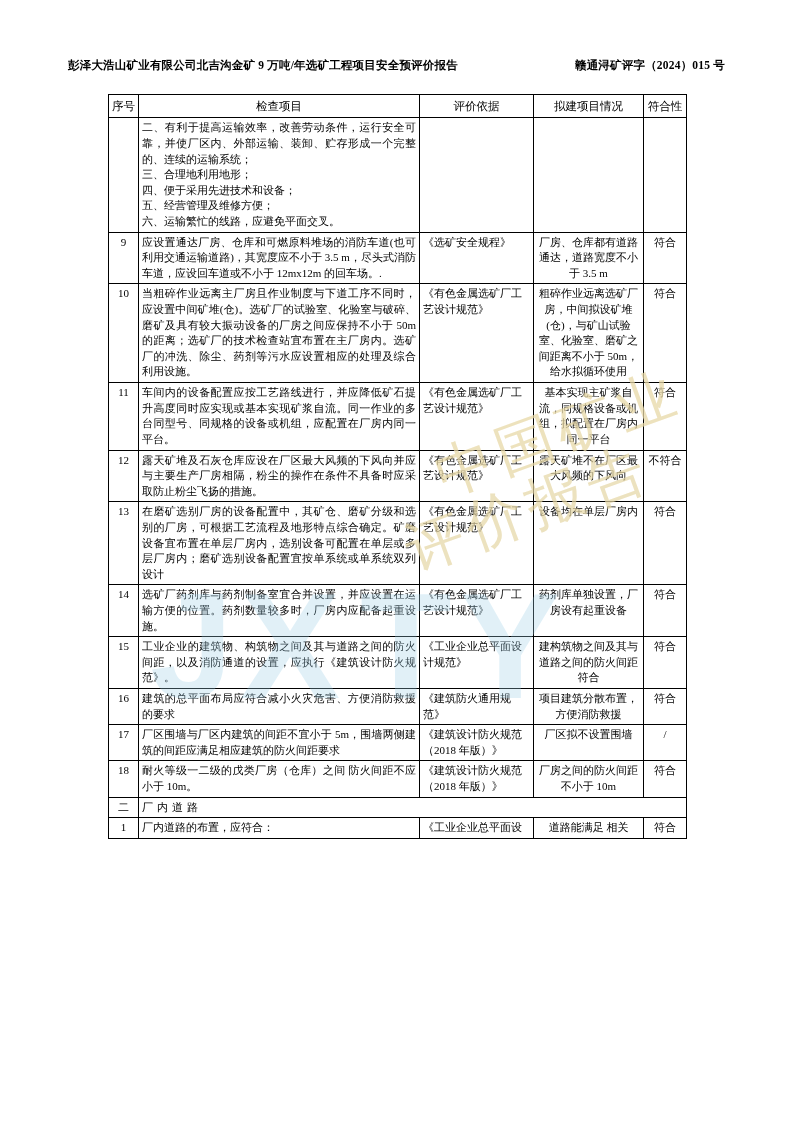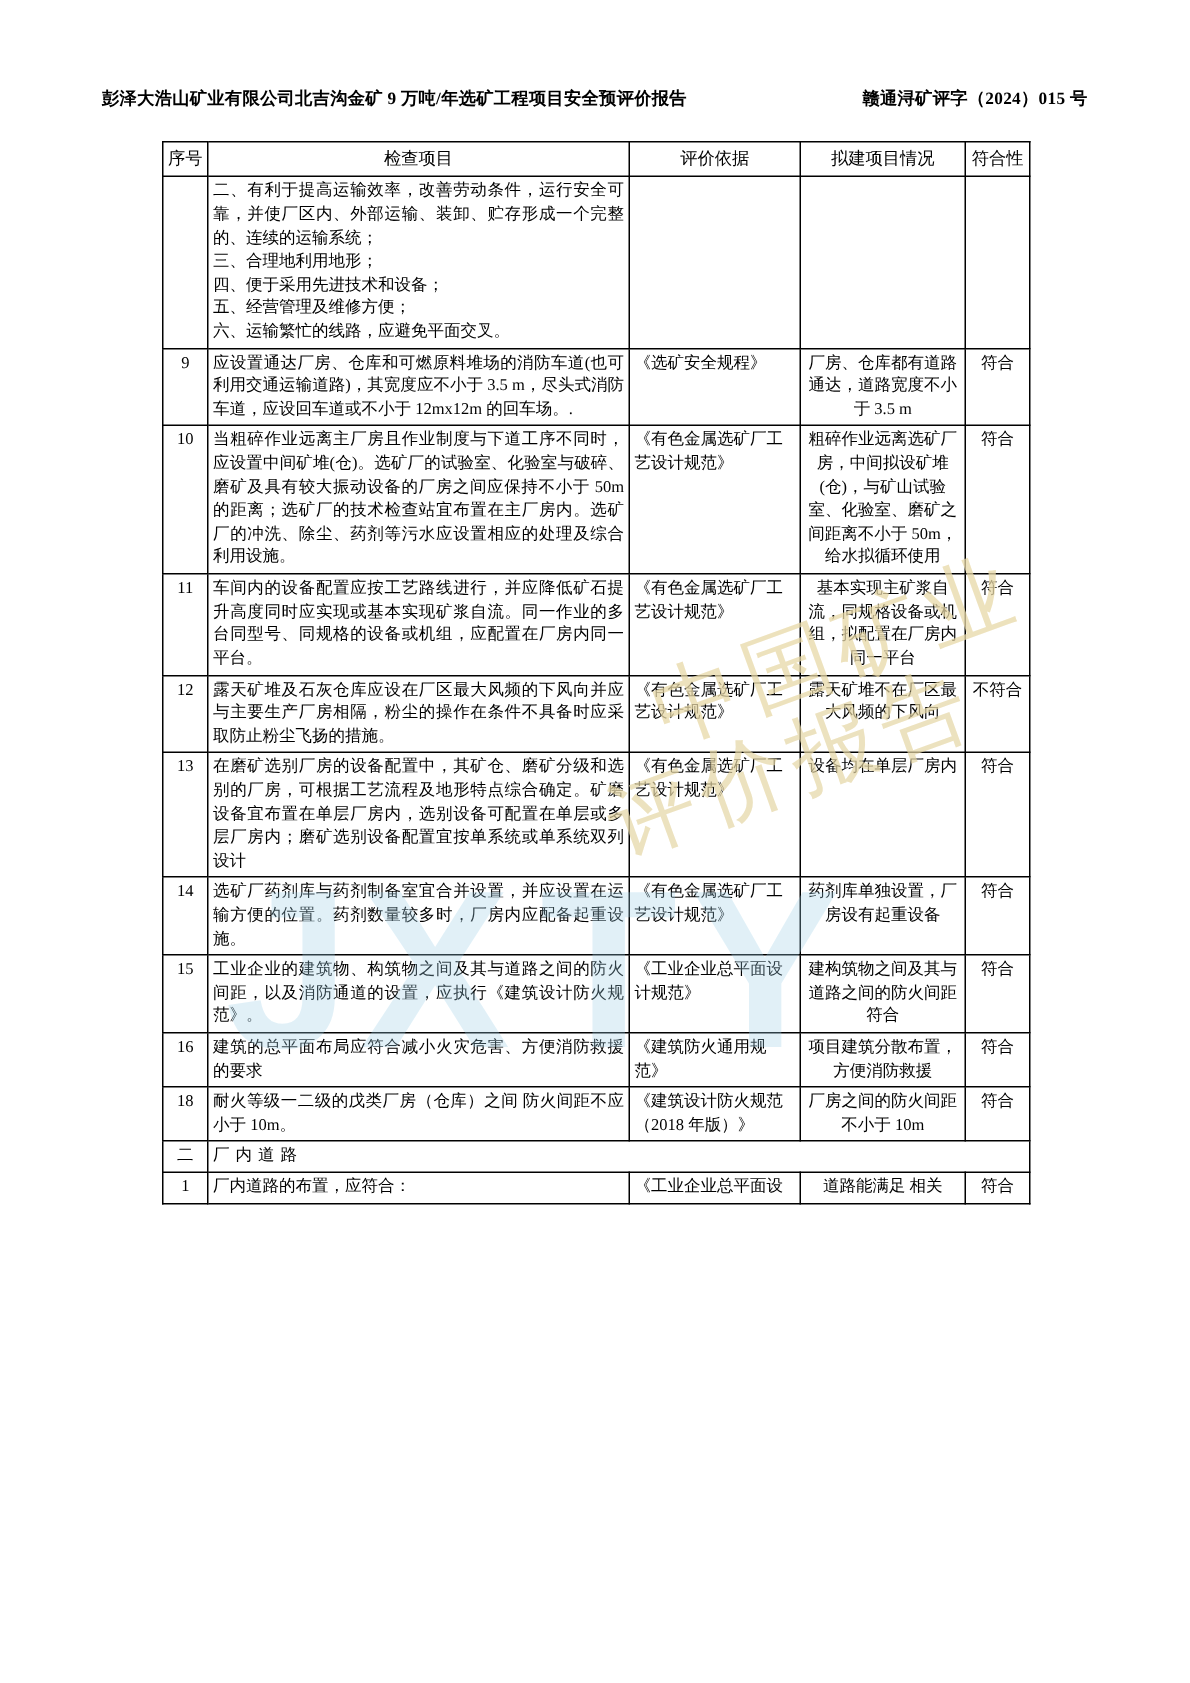--- a/index.html
+++ b/index.html
@@ -255,20 +255,27 @@
         <td class="conf">符合</td>
       </tr>
       <tr>
         <td class="no">16</td>
         <td class="item">建筑的总平面布局应符合减小火灾危害、方便消防救援的要求</td>
         <td class="basis">《建筑防火通用规范》</td>
         <td class="project">项目建筑分散布置，方便消防救援</td>
         <td class="conf">符合</td>
       </tr>
       <tr>
+        <td class="no">17</td>
+        <td class="item">厂区围墙与厂区内建筑的间距不宜小于 5m，围墙两侧建筑的间距应满足相应建筑的防火间距要求</td>
+        <td class="basis">《建筑设计防火规范（2018 年版）》</td>
+        <td class="project">厂区拟不设置围墙</td>
+        <td class="conf">/</td>
+      </tr>
+      <tr>
         <td class="no">18</td>
         <td class="item">耐火等级一二级的戊类厂房（仓库）之间 防火间距不应小于 10m。</td>
         <td class="basis">《建筑设计防火规范（2018 年版）》</td>
         <td class="project">厂房之间的防火间距不小于 10m</td>
         <td class="conf">符合</td>
       </tr>
       <tr>
         <td class="sect-label">二</td>
         <td class="sect-title" colspan="4">厂内道路</td>
       </tr>

